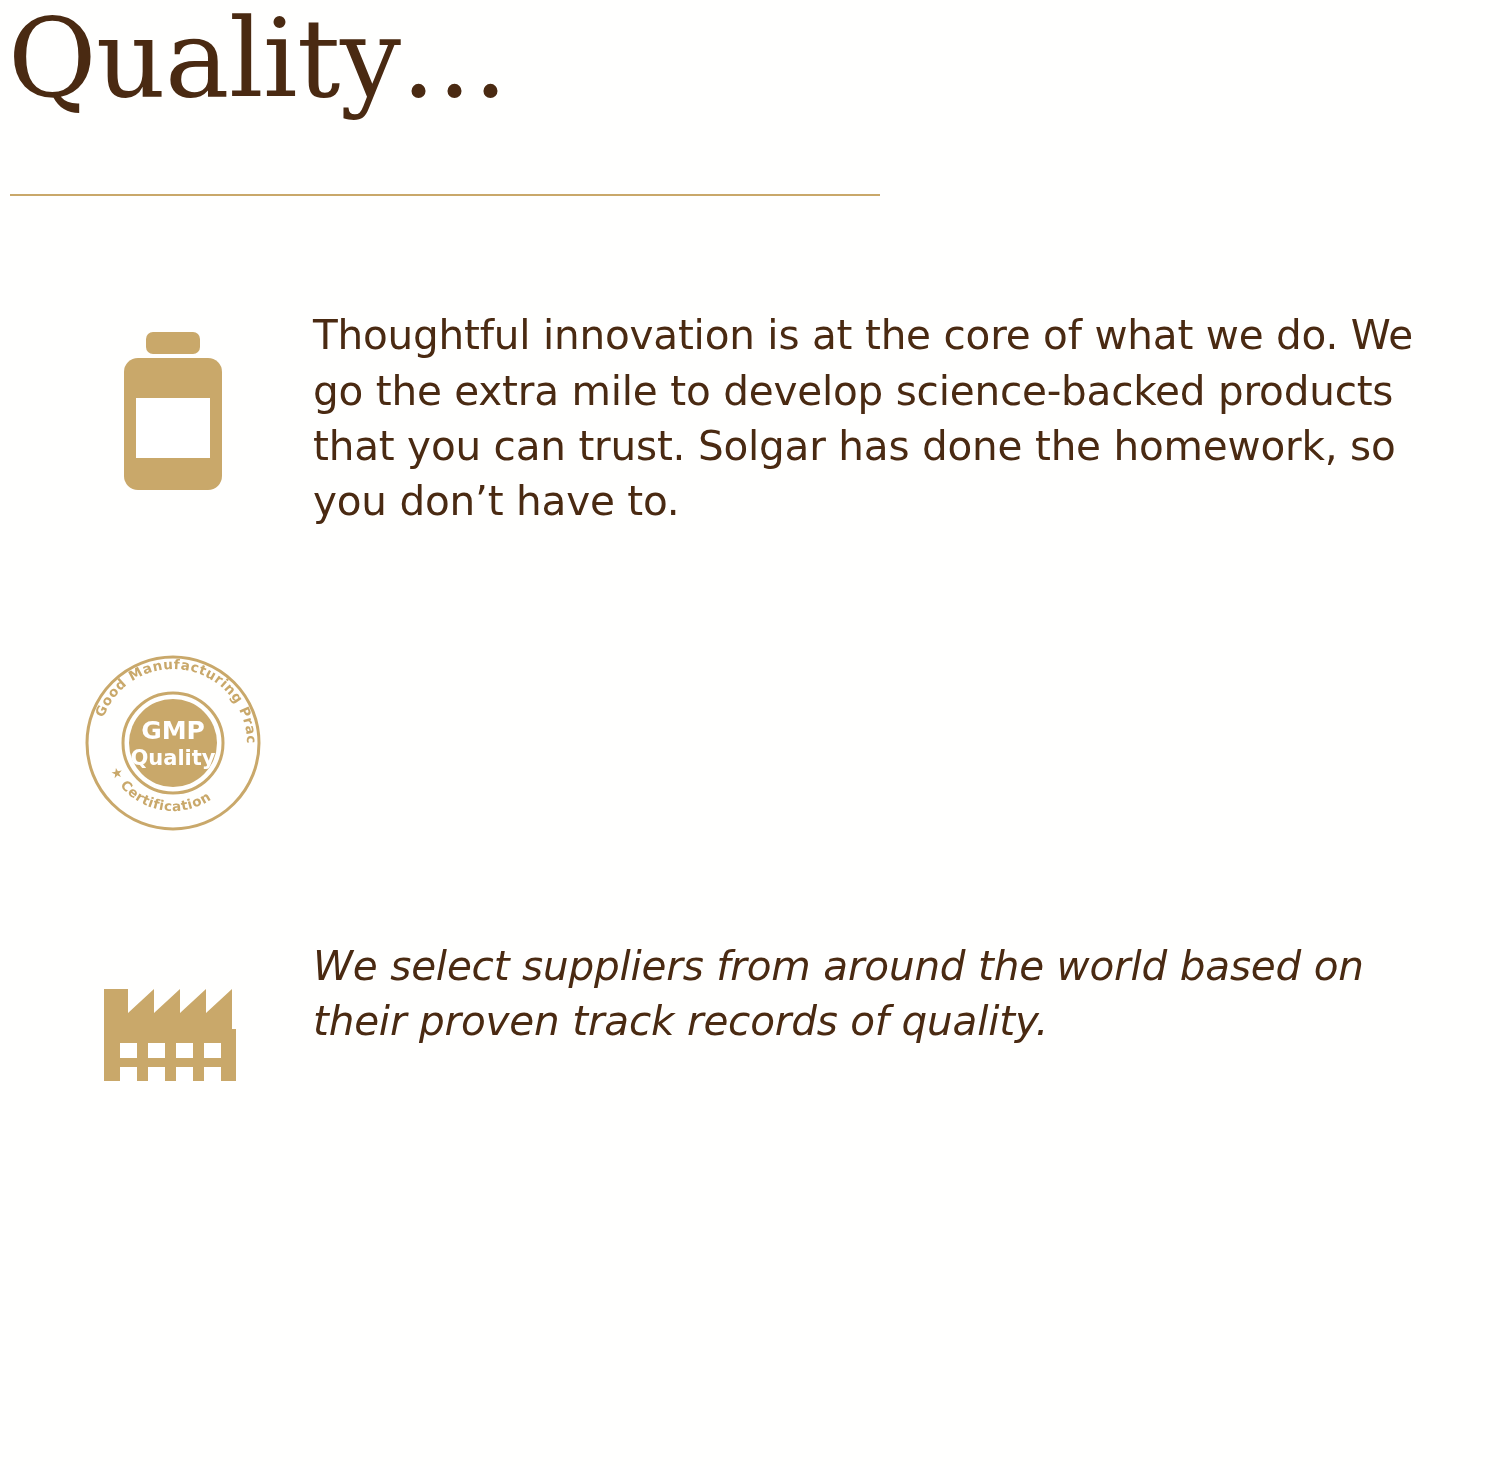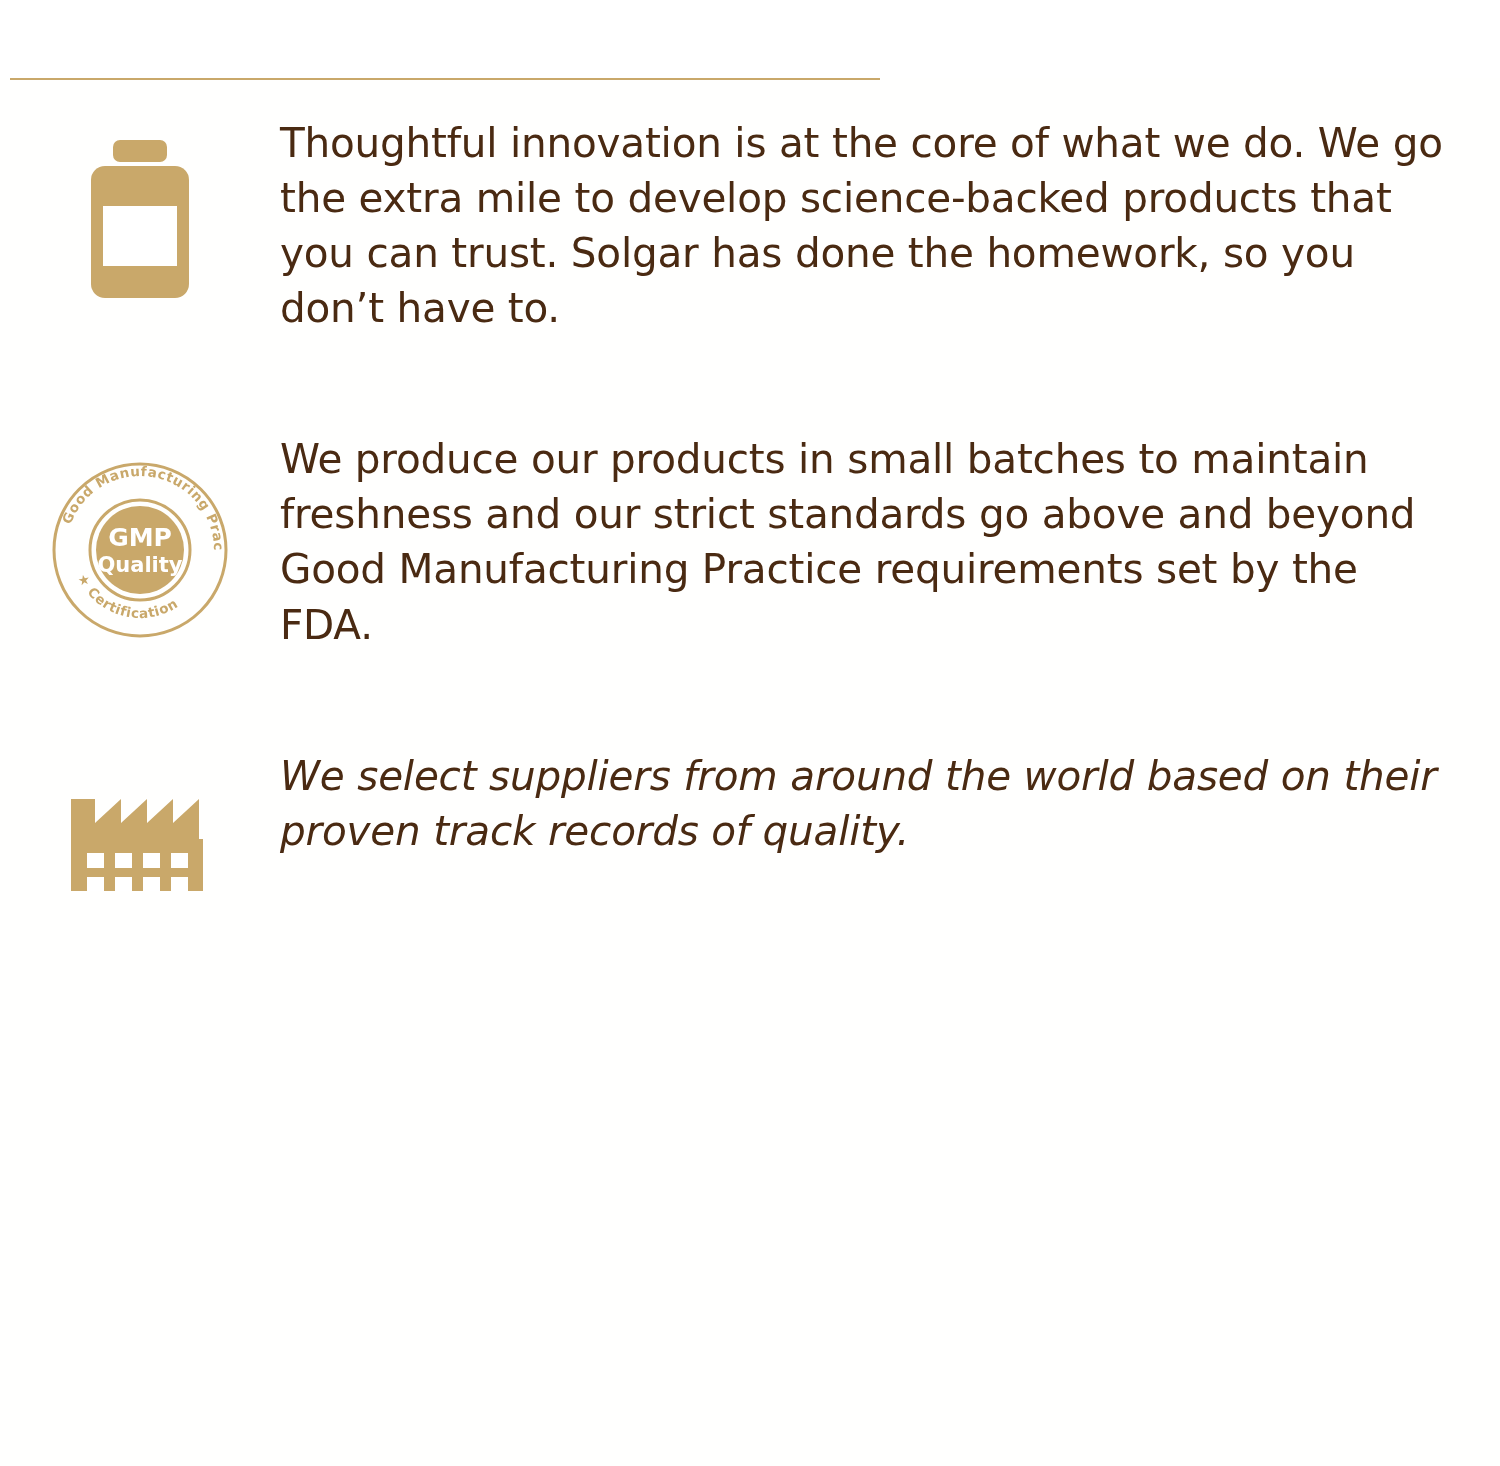--- a/index.html
+++ b/index.html
@@ -41,21 +41,22 @@
     padding-top: 6px;
   }
   .divider {
     margin-top: 78px;
     margin-left: 10px;
     width: 870px;
     height: 2px;
     background: #c9a86a;
   }
   .rows {
-    margin-top: 36px;
+    margin-top: 112px;
+    padding-left: 33px;
   }
   .row {
     display: flex;
     align-items: flex-start;
     margin-bottom: 96px;
   }
   .row-icon {
     width: 280px;
     flex: 0 0 280px;
     display: flex;
@@ -86,20 +87,21 @@
   }
   .gmp-seal svg { display: block; }
   .icon-gold { fill: #c9a86a; }
 </style>
 </head>
 <body>
 
 <div class="page">
 
   <div class="headline">
+    <div class="headline-line headline-line-1">Quality…</div>
   </div>
 
   <div class="divider"></div>
 
   <div class="rows">
 
     <div class="row row-1">
       <div class="row-icon">
         <svg width="130" height="170" viewBox="0 0 130 170" aria-hidden="true">
           <rect class="icon-gold" x="38" y="4" width="54" height="22" rx="7"></rect>
@@ -125,21 +127,20 @@
               <textPath href="#ringTop" startOffset="11%">Good Manufacturing Practice</textPath>
             </text>
             <text font-family="DejaVu Sans, sans-serif" font-size="13.5" font-weight="bold" fill="#c9a86a" letter-spacing="0.6">
               <textPath href="#ringBottom" startOffset="13%">★ Certification</textPath>
             </text>
             <text x="100" y="96" text-anchor="middle" font-family="DejaVu Sans, sans-serif" font-size="25" font-weight="bold" fill="#ffffff">GMP</text>
             <text x="100" y="122" text-anchor="middle" font-family="DejaVu Sans, sans-serif" font-size="21" font-weight="bold" fill="#ffffff">Quality</text>
           </svg>
         </div>
       </div>
-      <div class="row-text">We produce our products in small batches to maintain freshness and our strict standards go above and beyond Good Manufacturing Practice requirements set by the FDA.</div>
     </div>
 
     <div class="row row-3">
       <div class="row-icon">
         <svg width="150" height="130" viewBox="0 0 150 130" aria-hidden="true">
           <path class="icon-gold" d="M6 126 V34 h24 v92 z M30 126 V58 l26 -24 v92 z M56 126 V58 l26 -24 v92 z M82 126 V58 l26 -24 v92 z M108 126 V58 l26 -24 v92 z M6 126 h128 v0 z"></path>
           <rect class="icon-gold" x="6" y="74" width="132" height="52"></rect>
           <rect x="22" y="88" width="17" height="15" fill="#ffffff"></rect>
           <rect x="50" y="88" width="17" height="15" fill="#ffffff"></rect>
           <rect x="78" y="88" width="17" height="15" fill="#ffffff"></rect>

